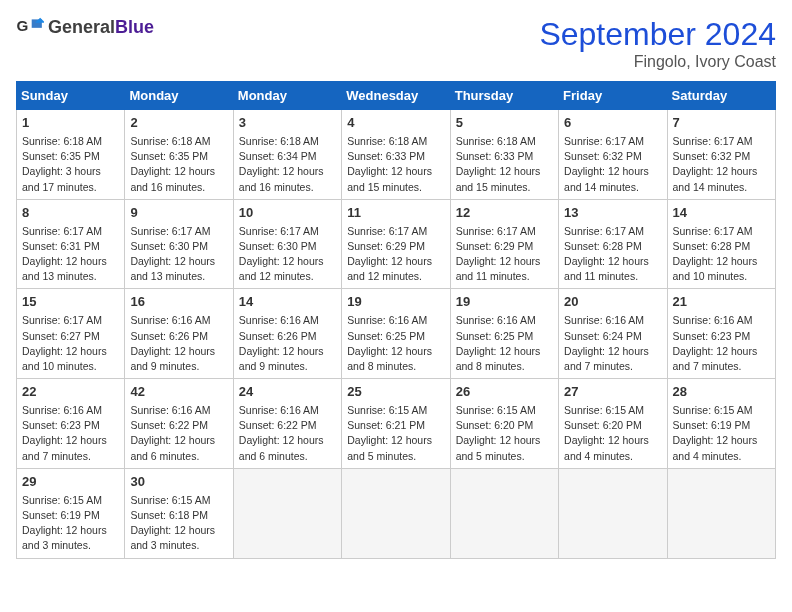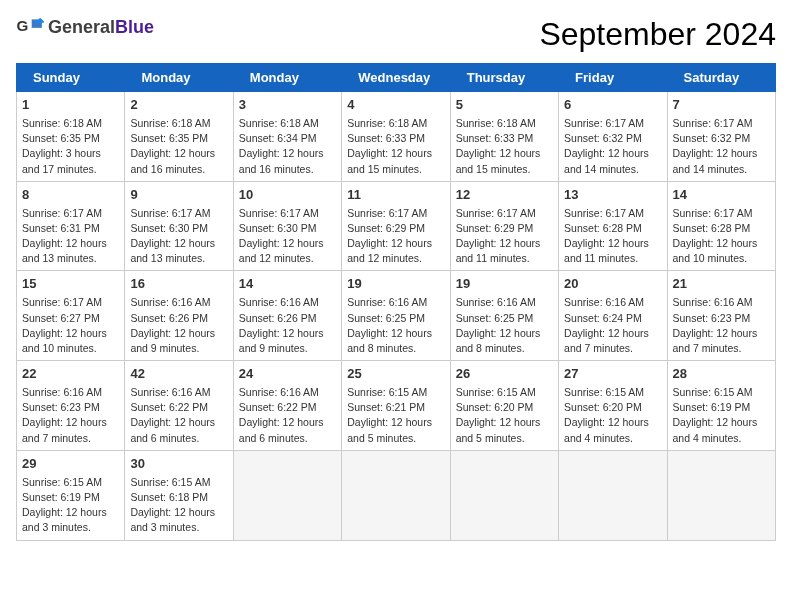--- a/index.html
+++ b/index.html
@@ -19,31 +19,31 @@
     .logo {
       display: flex;
       align-items: center;
       gap: 4px;
     }
     .logo-icon {
       width: 28px;
       height: 22px;
     }
     .title-area { text-align: right; }
-    .month-title { font-size: 32px; color: #000000; font-weight: normal; margin-left: 36px; }
+    .month-title { font-size: 32px; color: #1d4ed8; font-weight: normal; margin-left: 36px; }
     .location { font-size: 16px; color: #555; }
     table {
       width: 100%;
       border-collapse: collapse;
       table-layout: fixed;
     }
     th {
       background-color: #1565c0;
       color: #fff;
-      padding: 6px 16px;
+      padding: 6px 4px;
       font-size: 13px;
       font-weight: bold;
       text-align: left;
       border: 1px solid #1565c0;
     }
     td {
       border: 1px solid #ccc;
       vertical-align: top;
       padding: 4px 5px;
       height: 85px;
@@ -71,20 +71,21 @@
       <text x="0" y="18" font-size="18" font-weight="bold" fill="#333">G</text>
       <polygon points="18,4 30,4 30,14 18,14" fill="#1565c0" opacity="0.85"></polygon>
       <polygon points="22,8 34,8 28,2" fill="#1e88e5"></polygon>
     </svg>
     <div>
       <span style="font-size:18px;font-weight:bold;color:#404040;">General</span><span style="font-size:18px;font-weight:bold;color:#4c1d95;">Blue</span>
     </div>
   </div>
   <div class="title-area">
     <div class="month-title">September 2024</div>
+    <div class="location">Fingolo, Ivory Coast</div>
   </div>
 </div>
 
 <table>
   <thead>
     <tr>
       <th>Sunday</th>
       <th>Monday</th>
       <th>Monday</th>
       <th>Wednesday</th>

